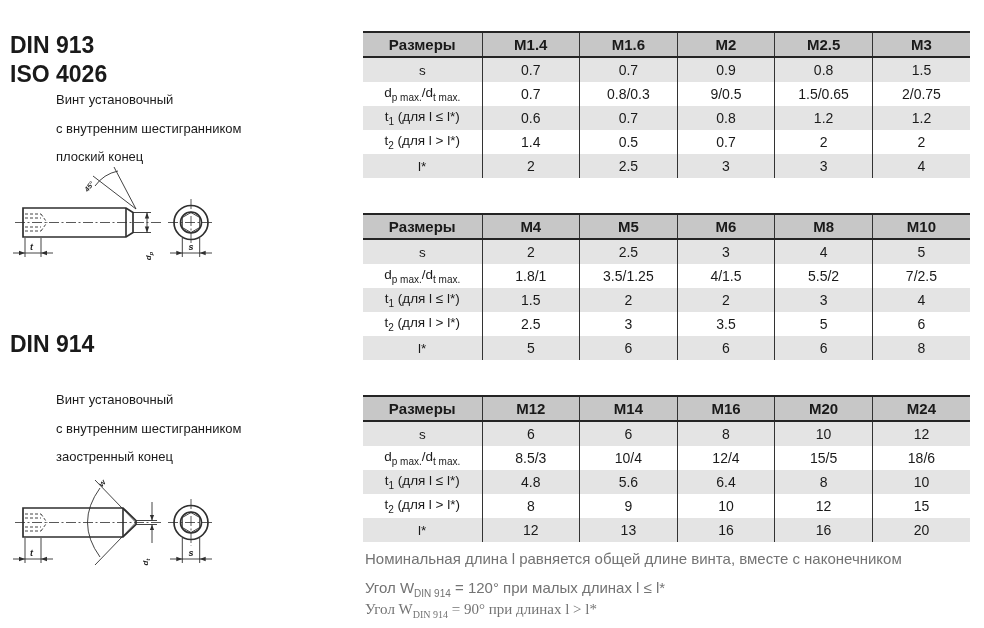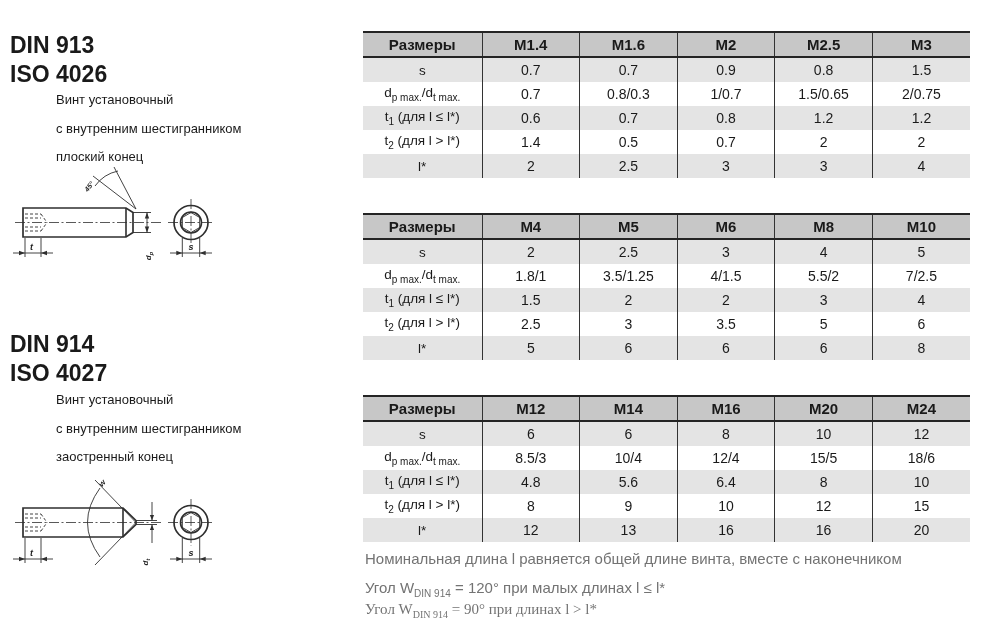--- a/index.html
+++ b/index.html
@@ -111,21 +111,20 @@
         <line class="thin" x1="165" y1="89" x2="207" y2="89"></line>
         <polygon class="arr" points="177.3,89 171.3,86.8 171.3,91.2"></polygon>
         <polygon class="arr" points="194.7,89 200.7,86.8 200.7,91.2"></polygon>
         <text x="186" y="86" font-size="9" text-anchor="middle">s</text>
       </g>
     </g>
   </svg>
 
   <div class="title-block" id="tb1">
     <div>DIN 914</div>
-    <div>ISO 4027</div>
   </div>
   <div class="desc-block" id="desc1">
     <div>Винт установочный</div>
     <div>с внутренним шестигранником</div>
     <div>заостренный конец</div>
   </div>
 
   <svg class="dwg" id="dwg2" width="238" height="108" viewBox="0 0 238 108">
     <g>
       <polygon class="ol" points="18,40 118,40 131,52.5 131,56.5 118,69 18,69"></polygon>
@@ -206,21 +205,21 @@
             <td>0.7</td>
             <td>0.7</td>
             <td>0.9</td>
             <td>0.8</td>
             <td>1.5</td>
           </tr>
           <tr>
             <td class="label">d<sub>p max.</sub>/d<sub>t max.</sub></td>
             <td>0.7</td>
             <td>0.8/0.3</td>
-            <td>1/0.7</td>
+            <td>9/0.5</td>
             <td>1.5/0.65</td>
             <td>2/0.75</td>
           </tr>
           <tr class="alt">
             <td class="label">t<sub>1</sub> (для l ≤ l*)</td>
             <td>0.6</td>
             <td>0.7</td>
             <td>0.8</td>
             <td>1.2</td>
             <td>1.2</td>

